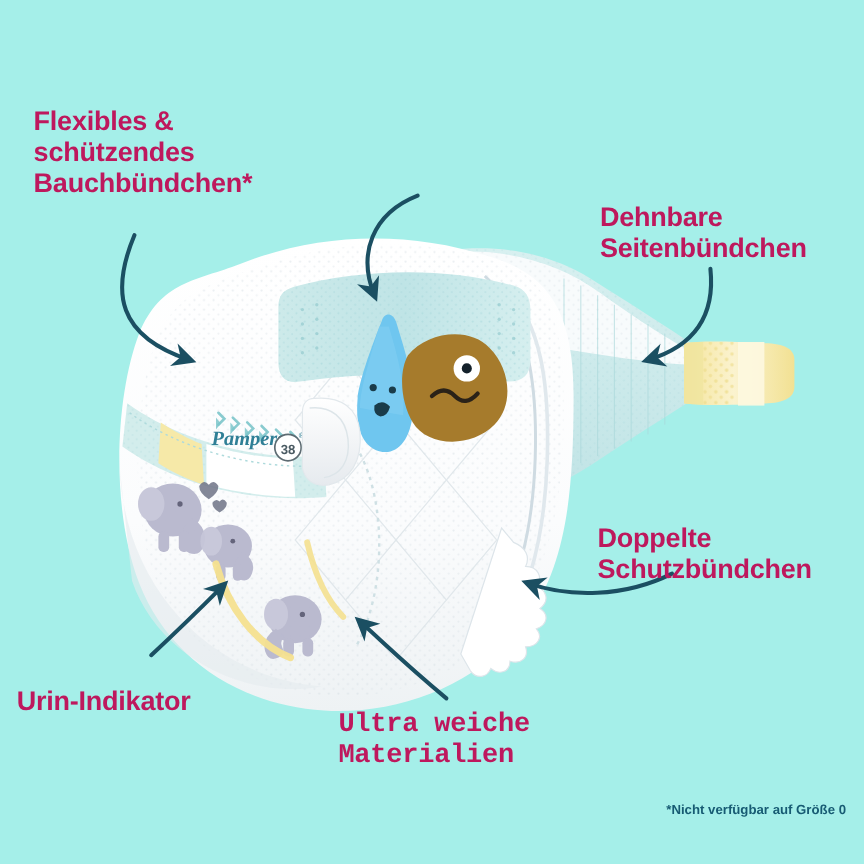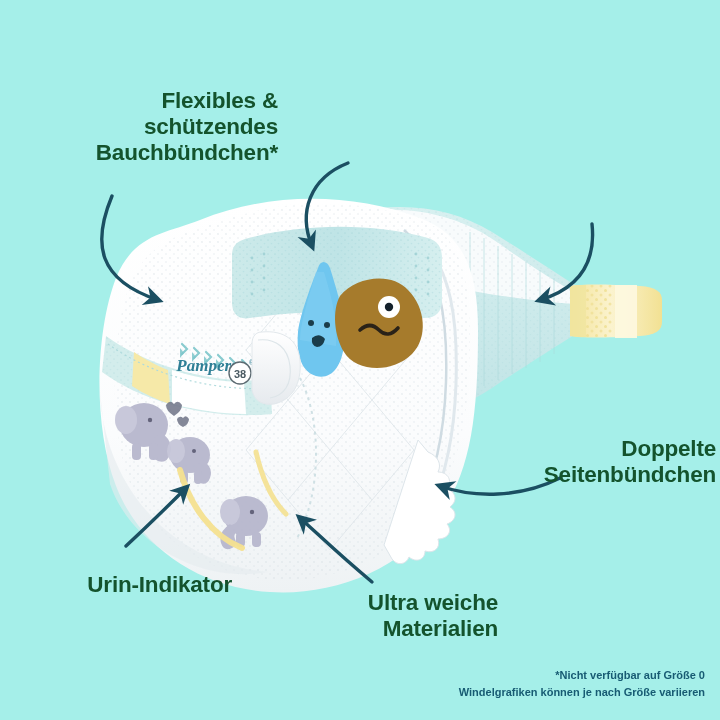--- a/index.html
+++ b/index.html
@@ -6,23 +6,23 @@
   body{
     width:720px;height:720px;
     background:#a5efe9;
     font-family:"Liberation Sans", sans-serif;
     overflow:hidden;
     position:relative;
   }
   #stage{position:absolute;inset:0;width:720px;height:720px;}
   .label{
     position:absolute;
-    color:#14532d;
+    color:#be185d;
     font-weight:bold;
-    text-align:right;
+    text-align:left;
     line-height:1.16;
     letter-spacing:-0.2px;
     white-space:pre-line;
   }
   .l-big{font-size:22.5px;}
   .l-foot{
     position:absolute;
     color:#175b73;
     font-size:11px;
     font-weight:bold;
@@ -300,25 +300,26 @@
       <path d="M126 546 C154 520 170 504 186 488"></path>
       <path d="M372 582 C336 552 318 534 300 518"></path>
     </g>
   </svg>
 
   <div class="label l-big" style="left:28px;top:88px;width:250px;">Flexibles &amp;
 schützendes
 Bauchbündchen*</div>
 
 
+  <div class="label l-big" style="left:500px;top:168px;width:216px;">Dehnbare
+Seitenbündchen</div>
 
   <div class="label l-big" style="left:498px;top:436px;width:218px;">Doppelte
-Seitenbündchen</div>
+Schutzbündchen</div>
 
   <div class="label l-big" style="left:14px;top:572px;width:218px;">Urin-Indikator</div>
 
-  <div class="label l-big" style="left:282px;top:590px;width:216px;">Ultra weiche
+  <div class="label l-big" style="left:282px;top:590px;width:216px;font-family:Liberation Mono, monospace;">Ultra weiche
 Materialien</div>
 
   <div class="l-foot" style="left:420px;top:668px;width:285px;">*Nicht verfügbar auf Größe 0</div>
-  <div class="l-foot" style="left:420px;top:685px;width:285px;">Windelgrafiken können je nach Größe variieren</div>
 
 </div>
 
 </body></html>

